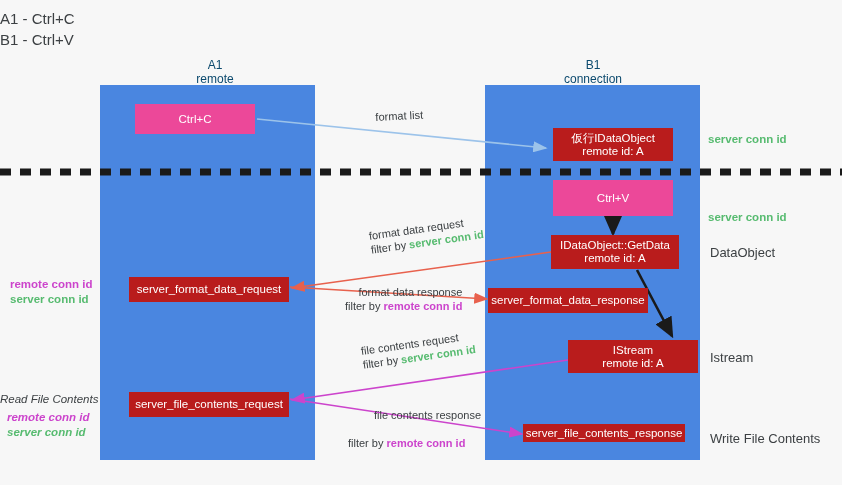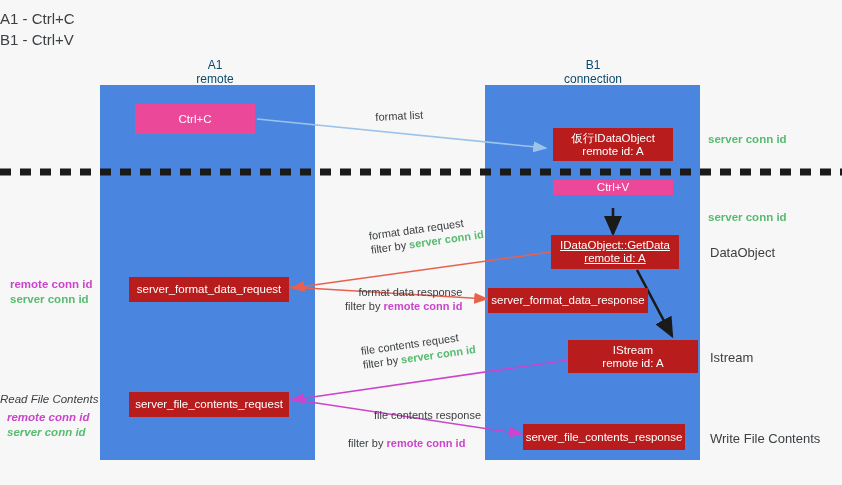--- a/index.html
+++ b/index.html
@@ -81,25 +81,25 @@
 
   <div class="box green" style="left:135px;top:104px;width:120px;height:30px;">
     <span>Ctrl+C</span>
   </div>
 
   <div class="box orange" style="left:553px;top:128px;width:120px;height:33px;">
     <span>仮行IDataObject</span>
     <span>remote id: A</span>
   </div>
 
-  <div class="box green" style="left:553px;top:180px;width:120px;height:15px;">
+  <div class="box green" style="left:553px;top:180px;width:120px;height:36px;">
     <span>Ctrl+V</span>
   </div>
 
-  <div class="box orange" style="left:551px;top:235px;width:128px;height:34px;text-decoration:underline;">
+  <div class="box orange" style="left:551px;top:235px;width:128px;height:34px;">
     <span>IDataObject::GetData</span>
     <span>remote id: A</span>
   </div>
 
   <div class="box orange" style="left:129px;top:277px;width:160px;height:25px;">
     <span>server_format_data_request</span>
   </div>
 
   <div class="box orange" style="left:488px;top:288px;width:160px;height:25px;">
     <span>server_format_data_response</span>
@@ -107,21 +107,21 @@
 
   <div class="box orange" style="left:568px;top:340px;width:130px;height:33px;">
     <span>IStream</span>
     <span>remote id: A</span>
   </div>
 
   <div class="box orange" style="left:129px;top:392px;width:160px;height:25px;">
     <span>server_file_contents_request</span>
   </div>
 
-  <div class="box orange" style="left:523px;top:424px;width:162px;height:26px;text-align:center;">
+  <div class="box orange" style="left:523px;top:424px;width:162px;height:18px;text-align:center;">
     <span>server_file_contents_response</span>
   </div>
 
   <div class="lbl rot" style="left:375px;top:110px;transform:rotate(-3deg);">
     <span>format list</span>
   </div>
 
   <div class="lbl rot" style="left:368px;top:229px;transform:rotate(-8deg);">
     <div>format data request</div>
     <div>

